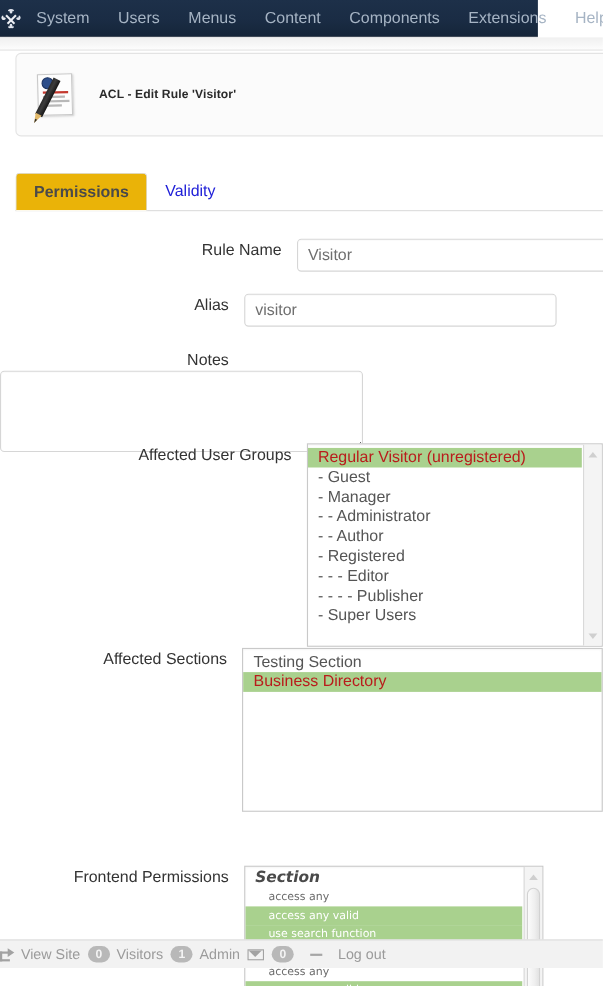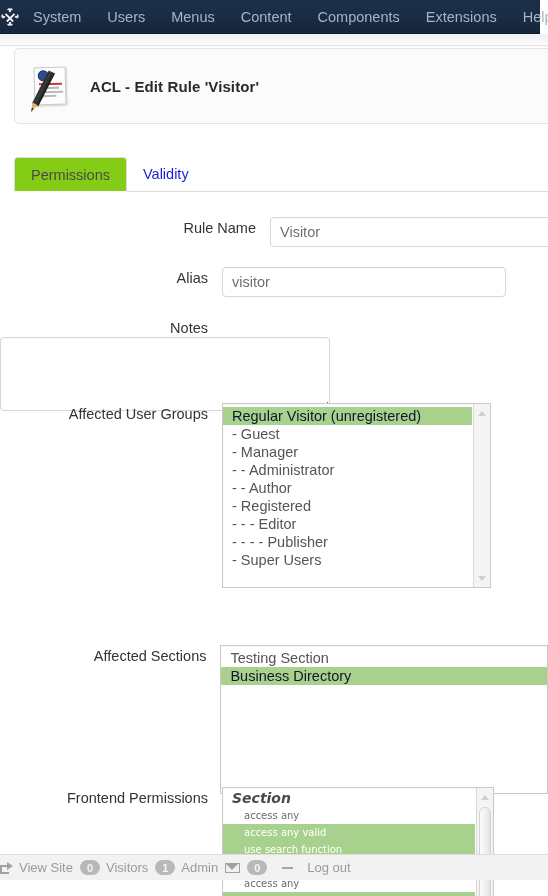--- a/index.html
+++ b/index.html
@@ -7,21 +7,21 @@
     margin: 0; padding: 0;
     width: 548px; height: 896px;
     overflow: hidden;
     background: #ffffff;
     font-family: "Liberation Sans", sans-serif;
   }
 
   
   #topbar {
     position: absolute; top: 0; left: 0;
-    width: 540px; height: 34px;
+    width: 489px; height: 34px;
     background: linear-gradient(180deg,#1d3049 0%,#1a2c44 55%,#152539 100%);
     border-bottom: 1px solid #0e1b2b;
     display: flex; align-items: center;
   }
   #topbar .logo {
     width: 44px; display: flex; align-items: center; justify-content: center;
   }
   #topbar .menu-item {
     color: #a6b4c4;
     font-size: 14.5px;
@@ -95,21 +95,21 @@
   }
   .pencil-lead {
     position: absolute; left: 2.2px; bottom: -8px;
     width: 0; height: 0;
     border-left: 1.3px solid transparent;
     border-right: 1.3px solid transparent;
     border-top: 4px solid #2b2b2b;
   }
   #acl-title {
     margin-left: 17px;
-    font-size: 15px;
+    font-size: 11px;
     font-weight: bold;
     color: #2a2a2a;
     letter-spacing: 0.1px;
   }
 
   
   #tabs {
     position: absolute; top: 122px; left: 14px;
     width: 534px; height: 36px;
     border-bottom: 1px solid #dcdcdc;
@@ -117,26 +117,26 @@
   }
   .tab {
     height: 35px;
     padding: 0 16px;
     display: flex; align-items: center;
     font-size: 14.5px;
     cursor: pointer;
     position: relative;
   }
   .tab.active {
-    background: #84cc16;
+    background: #eab308;
     border: 1px solid #dcdcdc;
     border-bottom: 1px solid #ffffff;
     border-radius: 4px 4px 0 0;
     color: #4a4a4a;
-    font-weight: normal;
+    font-weight: bold;
     margin-bottom: -1px;
     margin-top: 16px;
   }
   .tab.inactive { color: #2020d8; }
 
   
   .row {
     position: absolute;
     left: 0; width: 548px;
     display: flex;
@@ -189,21 +189,21 @@
   .opt {
     font-size: 14.5px;
     line-height: 18px;
     color: #555555;
     padding: 0 0 0 9px;
     white-space: nowrap;
     cursor: pointer;
   }
   .opt.sel {
     background: #a9d18e;
-    color: #0f172a;
+    color: #b91c1c;
   }
 
   
   .opt-perm {
     font-size: 10px;
     line-height: 17px;
     color: #6b6b6b;
     padding-left: 21px;
     white-space: nowrap;
     font-family: "DejaVu Sans", sans-serif;
@@ -379,21 +379,21 @@
   <div class="row" style="top:233px;">
     <div class="row-label">Alias</div>
     <input id="input-alias" class="txt-input" type="text" value="visitor" style="">
   </div>
 
   <div class="row" style="top:283px;flex-direction:column;">
     <div class="row-label">Notes</div>
     <textarea id="input-notes" placeholder="" style=""></textarea>
   </div>
 
-  <div class="row" style="top:369px;">
+  <div class="row" style="top:369px;justify-content:flex-end;">
     <div class="row-label">Affected User Groups</div>
     <div class="listbox" style="width:269px;height:185px;">
       <div class="list-inner" style="right:18px;">
         <div class="opt sel">Regular Visitor (unregistered)</div>
         <div class="opt">- Guest</div>
         <div class="opt">- Manager</div>
         <div class="opt">- - Administrator</div>
         <div class="opt">- - Author</div>
         <div class="opt">- Registered</div>
         <div class="opt">- - - Editor</div>
@@ -404,21 +404,21 @@
         <div class="arrow up">
             <div class="tri-up"></div>
           </div>
         <div class="arrow down">
             <div class="tri-down"></div>
           </div>
       </div>
     </div>
   </div>
 
-  <div class="row" style="top:611px;">
+  <div class="row" style="top:555px;">
     <div class="row-label">Affected Sections</div>
     <div class="listbox" style="width:330px;height:149px;">
       <div class="list-inner">
         <div class="opt">Testing Section</div>
         <div class="opt sel">Business Directory</div>
       </div>
     </div>
   </div>
 
   <div class="row" style="top:753px;">

